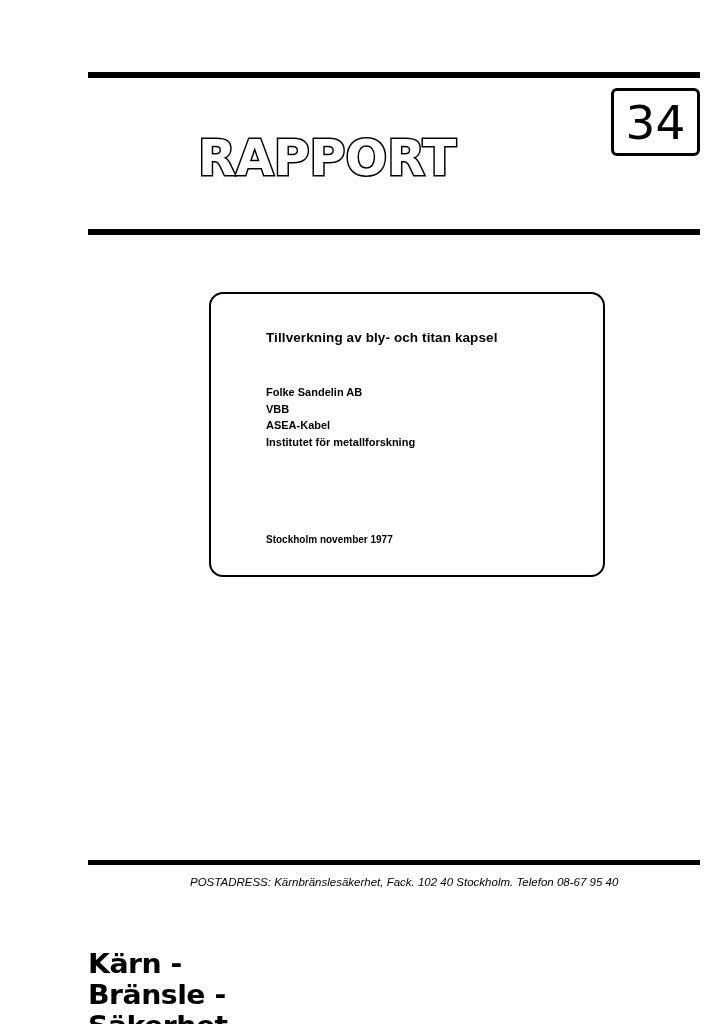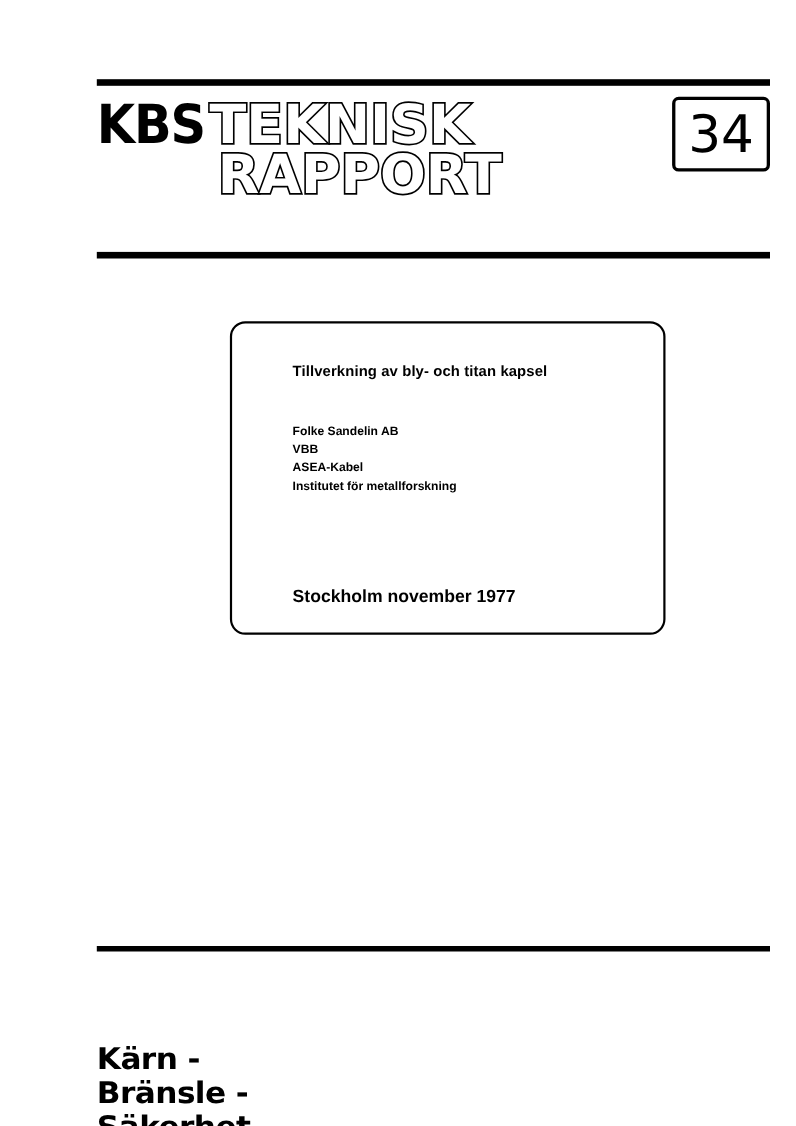--- a/index.html
+++ b/index.html
@@ -133,21 +133,21 @@
     top: 90px;
     font-size: 11px;
     font-weight: 700;
     line-height: 16.5px;
   }
   .card-authors div { white-space: nowrap; }
   .card-place {
     position: absolute;
     left: 55px;
     top: 240px;
-    font-size: 16px;
+    font-size: 10px;
     font-weight: 700;
   }
 
   
   .footer-logo {
     position: absolute;
     left: 88px;
     top: 912px;
     width: 150px;
     margin-top: 36px;
@@ -172,24 +172,20 @@
   }
 </style>
 </head>
 <body>
 
 <div class="page">
 
   <div class="rule rule-top"></div>
 
   <div class="masthead">
-    <div class="mast-line1">
-      <span class="kbs">KBS</span>
-      <span class="outline-word">TEKNISK</span>
-    </div>
     <div class="mast-line2">
       <span class="outline-word second">RAPPORT</span>
     </div>
     <div class="issue-box">
       <span class="issue-num">34</span>
     </div>
   </div>
 
   <div class="rule rule-mid"></div>
 
@@ -205,14 +201,15 @@
   </div>
 
   <div class="rule rule-bottom"></div>
 
   <div class="footer-logo">
     <div class="logo-line">Kärn -</div>
     <div class="logo-line">Bränsle -</div>
     <div class="logo-line">Säkerhet</div>
   </div>
 
+  <div class="footer-address">POSTADRESS: Kärnbränslesäkerhet, Fack. 102 40 Stockholm. Telefon 08-67 95 40</div>
 
 </div>
 
 </body></html>

